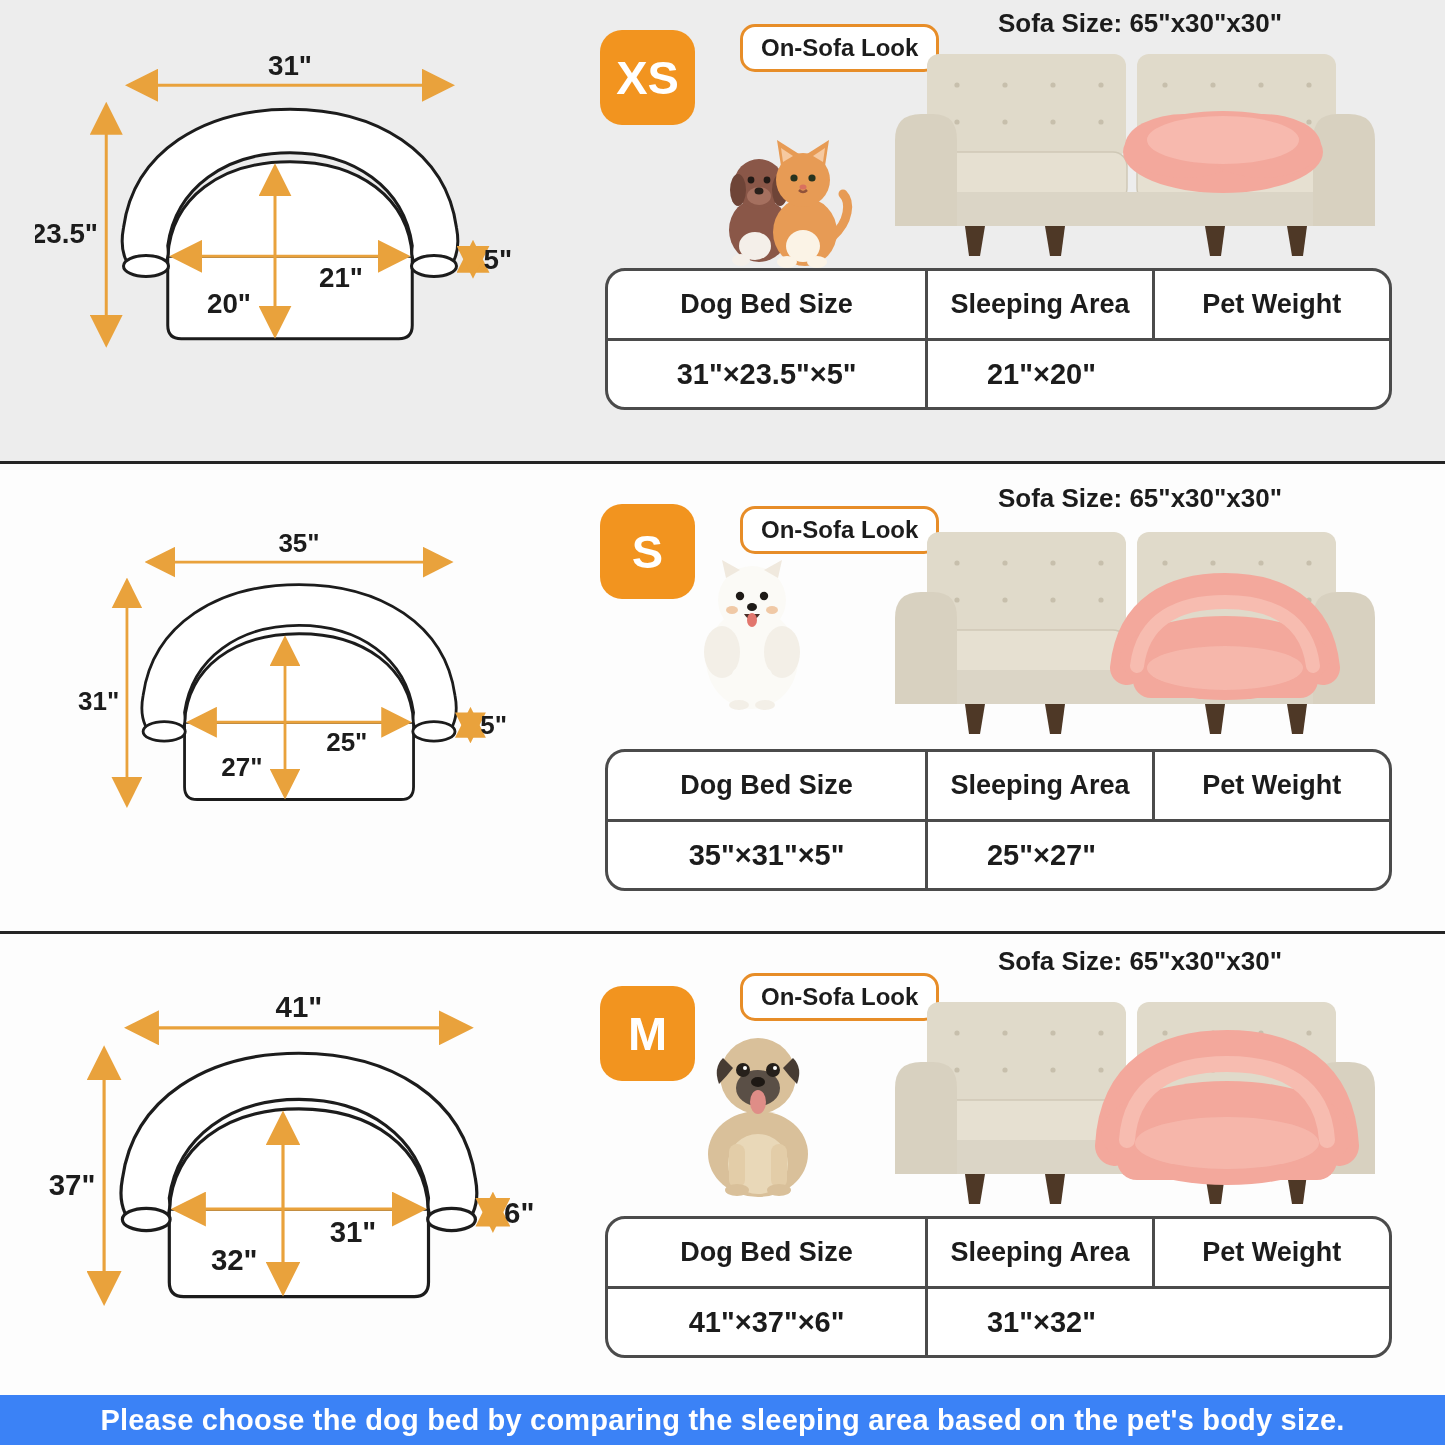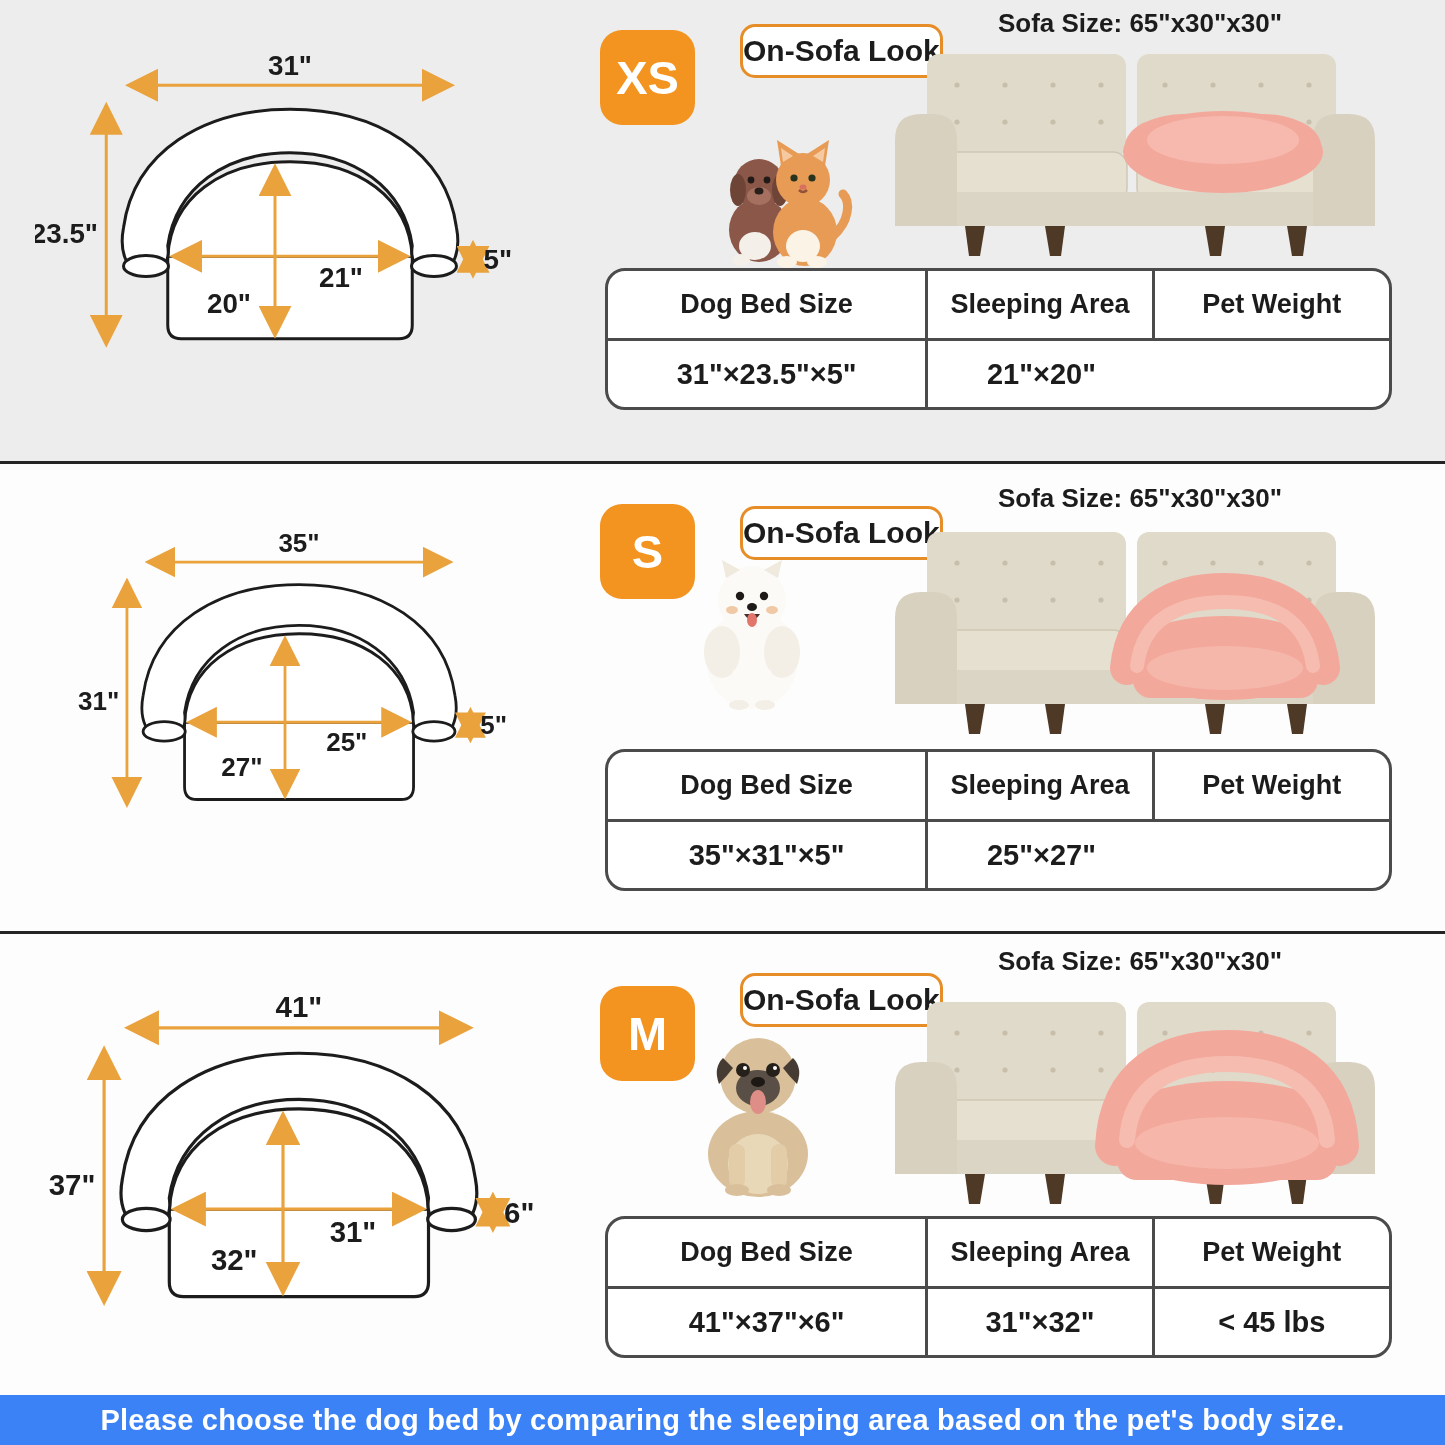--- a/index.html
+++ b/index.html
@@ -9,21 +9,21 @@
   .sec-xs{top:0;height:461px;background:#ededed;}
   .sec-s{top:461px;height:470px;background:#fdfdfd;border-top:3px solid #242424;box-sizing:border-box;}
   .sec-m{top:931px;height:464px;background:#fdfdfd;border-top:3px solid #242424;box-sizing:border-box;}
   .banner{position:absolute;top:1395px;left:0;width:1445px;height:50px;background:#3b82f6;
           display:flex;align-items:center;justify-content:center;}
   .banner span{color:#ffffff;font-weight:bold;font-size:29px;letter-spacing:.2px;}
 
   .badge{position:absolute;width:95px;height:95px;border-radius:22px;background:#f2941f;
          display:flex;align-items:center;justify-content:center;color:#fff;font-weight:bold;font-size:47px;}
   .pill{position:absolute;background:#ffffff;border:3px solid #e78d28;border-radius:15px;
-        padding:7px 0;font-weight:bold;font-size:30px;color:#1c1c1c;white-space:nowrap;}
+        padding:7px 18px;font-weight:bold;font-size:24px;color:#1c1c1c;white-space:nowrap;}
   .sofa-size{position:absolute;left:870px;width:540px;text-align:center;
              font-weight:bold;font-size:26px;color:#1c1c1c;}
 
   .diagram{position:absolute;}
   .sofa-art{position:absolute;}
   .pets-art{position:absolute;}
 
   .size-table{position:absolute;left:605px;width:787px;background:#ffffff;
               border:3px solid #4b4b4b;border-radius:20px;overflow:hidden;box-sizing:border-box;}
   .tr{display:grid;grid-template-columns:41% 29% 30%;}
@@ -359,21 +359,20 @@
 
     <div class="size-table" style="top:282px;">
       <div class="tr head">
         <div class="td">Dog Bed Size</div>
         <div class="td">Sleeping Area</div>
         <div class="td">Pet Weight</div>
       </div>
       <div class="tr">
         <div class="td">41"×37"×6"</div>
         <div class="td">31"×32"</div>
-        <div class="td">&lt; 45 lbs</div>
       </div>
     </div>
   </div>
 
   <div class="banner">
     <span>Please choose the dog bed by comparing the sleeping area based on the pet's body size.</span>
   </div>
 
 </div>
 

